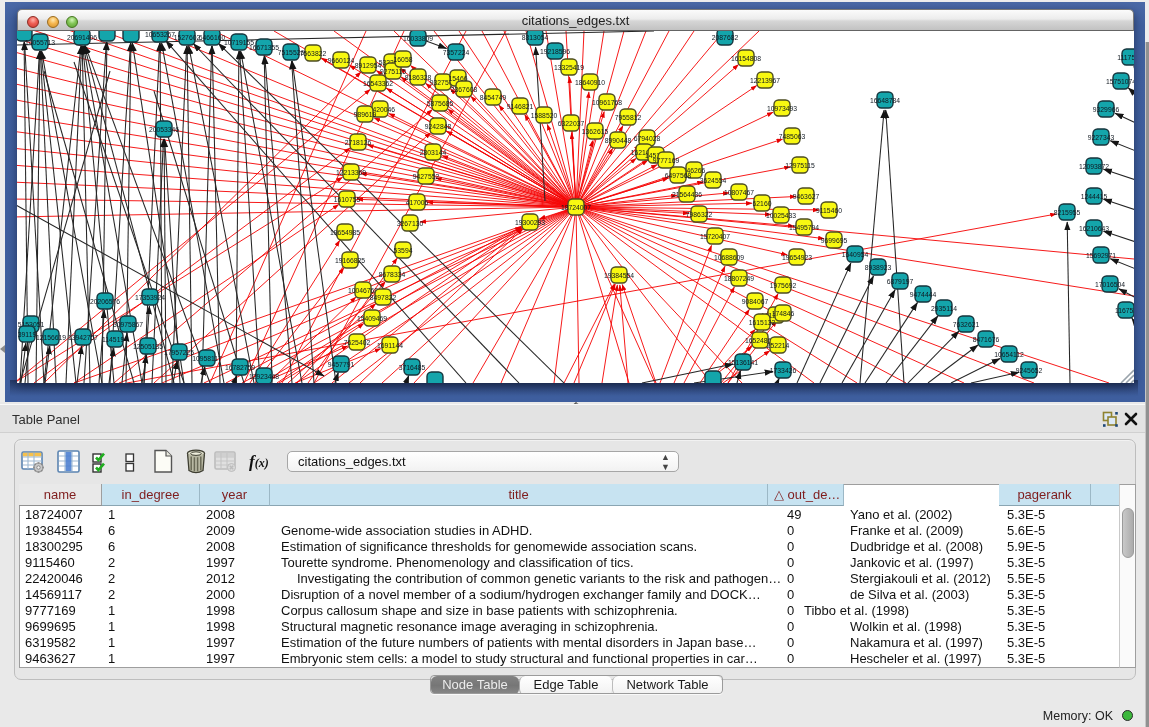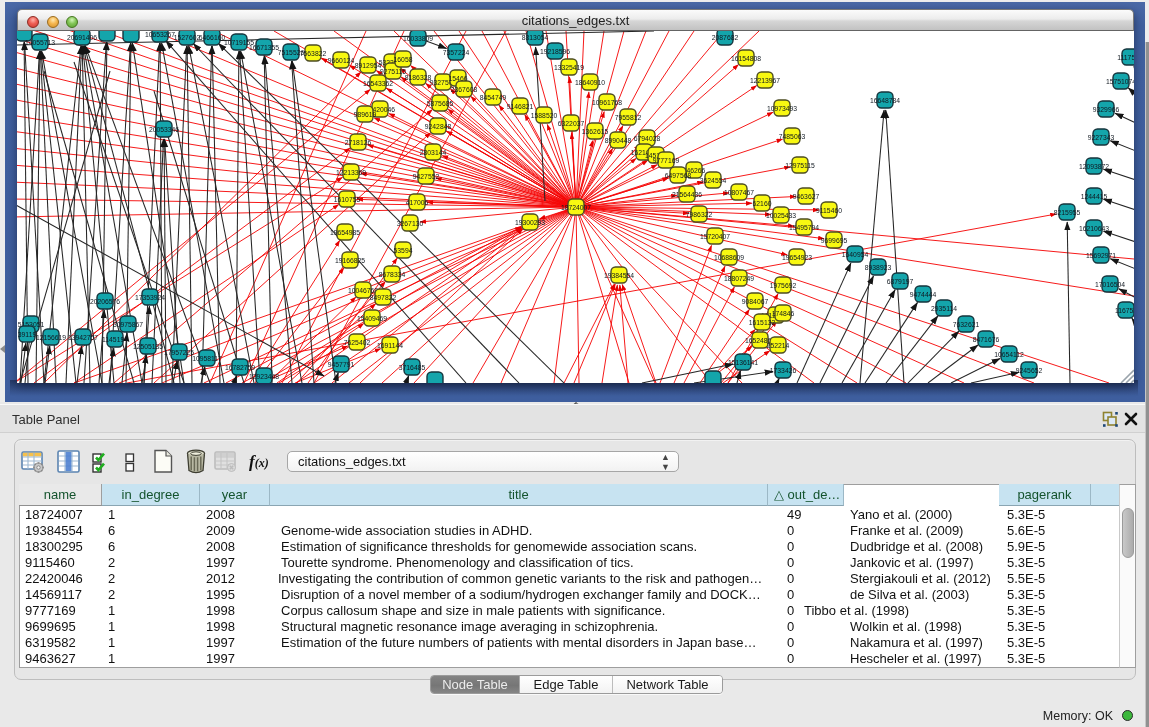--- a/index.html
+++ b/index.html
@@ -51,37 +51,37 @@
   border-radius:5px; font-size:13px; color:#111; line-height:19px; padding-left:10px; }
 #dropdown .arr { position:absolute; right:8px; top:0px; font-size:9px; color:#444;
   line-height:10px; text-align:center; }
 
 
 #tablewrap { position:absolute; left:19px; top:484px; width:1117px; height:184px;
   background:#fff; border:1px solid #9e9e9e; }
 #thead { position:absolute; left:19px; top:484px; width:1117px; height:22px; }
 .th { position:absolute; top:0; height:22px; background:#c7e3f1;
   border-right:1px solid #9cb8c6; border-bottom:1px solid #8aa5b2;
-  font-size:13px; color:#14532d; text-align:center; line-height:22px; }
+  font-size:13px; color:#7f1d1d; text-align:center; line-height:22px; }
 #tbody { position:absolute; left:20px; top:506px; width:1099px; height:161px;
   background:#fff; overflow:hidden; }
 .trow { position:absolute; left:0; width:1149px; height:16px; }
 .trow span { position:absolute; top:0; font-size:13px; color:#111; line-height:16px;
   white-space:nowrap; }
 #vscroll { position:absolute; left:1119px; top:484px; width:17px; height:184px;
   background:#fafafa; border:1px solid #9e9e9e; border-left:1px solid #c9c9c9; }
 #vthumb { position:absolute; left:1121.5px; top:508px; width:12px; height:50px;
   background:linear-gradient(90deg,#c9c9c9,#ababab); border:1px solid #9a9a9a;
   border-radius:6px; }
 
 
 #tabs { position:absolute; left:430px; top:675px; height:19px; display:flex;
   border:1px solid #9b9b9b; border-radius:4px; overflow:hidden;
   box-shadow:0 1px 0 rgba(255,255,255,0.7); }
-.tab { height:19px; font-size:13px; line-height:18px; text-align:center; }
+.tab { height:19px; font-size:13px; line-height:18px; text-align:center;border-radius:6px; }
 #tab1 { width:88px; background:linear-gradient(180deg,#838383,#767676 50%,#8a8a8a);
   color:#ececec; }
 #tab2 { width:93px; background:linear-gradient(180deg,#ffffff,#f1f1f1);
   color:#1a1a1a; border-left:1px solid #a8a8a8; }
 #tab3 { width:110px; background:linear-gradient(180deg,#ffffff,#f1f1f1);
   color:#1a1a1a; border-left:1px solid #bcbcbc; }
 
 #memory { position:absolute; right:36px; top:709px; font-size:12.5px; color:#222; }
 #memdot { position:absolute; left:1122px; top:710px; width:11px; height:11px;
   border-radius:50%; background:#3cb83c; border:1.5px solid #2a2a2a; }
@@ -719,21 +719,21 @@
     <div class="th" style="left:749px;width:76px;text-align:left;padding-left:6px">△ out_de…</div>
     <div class="th" style="left:980px;width:92px">pagerank</div>
     <div class="th" style="left:1072px;width:45px;border-right:none"></div>
   </div>
   <div id="tbody">
 <div class="trow" style="top:1px">
         <span style="left:5px">18724007</span>
         <span style="left:88px">1</span>
         <span style="left:186px">2008</span>
         <span style="left:767px">49</span>
-        <span style="left:830px">Yano et al. (2000)</span>
+        <span style="left:830px">Yano et al. (2002)</span>
         <span style="left:987px">5.3E‑5</span>
       </div>
 <div class="trow" style="top:17px">
         <span style="left:5px">19384554</span>
         <span style="left:88px">6</span>
         <span style="left:186px">2009</span>
         <span style="left:261px">Genome‑wide association studies in ADHD.</span>
         <span style="left:767px">0</span>
         <span style="left:830px">Franke et al. (2009)</span>
         <span style="left:987px">5.6E‑5</span>
@@ -753,39 +753,39 @@
         <span style="left:186px">1997</span>
         <span style="left:261px">Tourette syndrome. Phenomenology and classification of tics.</span>
         <span style="left:767px">0</span>
         <span style="left:830px">Jankovic et al. (1997)</span>
         <span style="left:987px">5.3E‑5</span>
       </div>
 <div class="trow" style="top:65px">
         <span style="left:5px">22420046</span>
         <span style="left:88px">2</span>
         <span style="left:186px">2012</span>
-        <span style="left:258px">Investigating the contribution of common genetic variants to the risk and pathogen…</span>
+        <span style="left:277px">Investigating the contribution of common genetic variants to the risk and pathogen…</span>
         <span style="left:767px">0</span>
         <span style="left:830px">Stergiakouli et al. (2012)</span>
         <span style="left:987px">5.5E‑5</span>
       </div>
 <div class="trow" style="top:81px">
         <span style="left:5px">14569117</span>
         <span style="left:88px">2</span>
-        <span style="left:186px">1995</span>
+        <span style="left:186px">2000</span>
         <span style="left:261px">Disruption of a novel member of a sodium/hydrogen exchanger family and DOCK…</span>
         <span style="left:767px">0</span>
         <span style="left:830px">de Silva et al. (2003)</span>
         <span style="left:987px">5.3E‑5</span>
       </div>
 <div class="trow" style="top:97px">
         <span style="left:5px">9777169</span>
         <span style="left:88px">1</span>
         <span style="left:186px">1998</span>
-        <span style="left:261px">Corpus callosum shape and size in male patients with significance.</span>
+        <span style="left:261px">Corpus callosum shape and size in base patients with schizophrenia.</span>
         <span style="left:767px">0</span>
         <span style="left:784px">Tibbo et al. (1998)</span>
         <span style="left:987px">5.3E‑5</span>
       </div>
 <div class="trow" style="top:113px">
         <span style="left:5px">9699695</span>
         <span style="left:88px">1</span>
         <span style="left:186px">1998</span>
         <span style="left:261px">Structural magnetic resonance image averaging in schizophrenia.</span>
         <span style="left:767px">0</span>
@@ -798,20 +798,21 @@
         <span style="left:186px">1997</span>
         <span style="left:261px">Estimation of the future numbers of patients with mental disorders in Japan base…</span>
         <span style="left:767px">0</span>
         <span style="left:830px">Nakamura et al. (1997)</span>
         <span style="left:987px">5.3E‑5</span>
       </div>
 <div class="trow" style="top:145px">
         <span style="left:5px">9463627</span>
         <span style="left:88px">1</span>
         <span style="left:186px">1997</span>
+        <span style="left:261px">Embryonic stem cells: a model to study structural and functional properties in car…</span>
         <span style="left:767px">0</span>
         <span style="left:830px">Hescheler et al. (1997)</span>
         <span style="left:987px">5.3E‑5</span>
       </div>
   </div>
   <div id="vscroll"></div>
   <div id="vthumb"></div>
 
   <div id="tabs">
     <div class="tab" id="tab1">Node Table</div>

